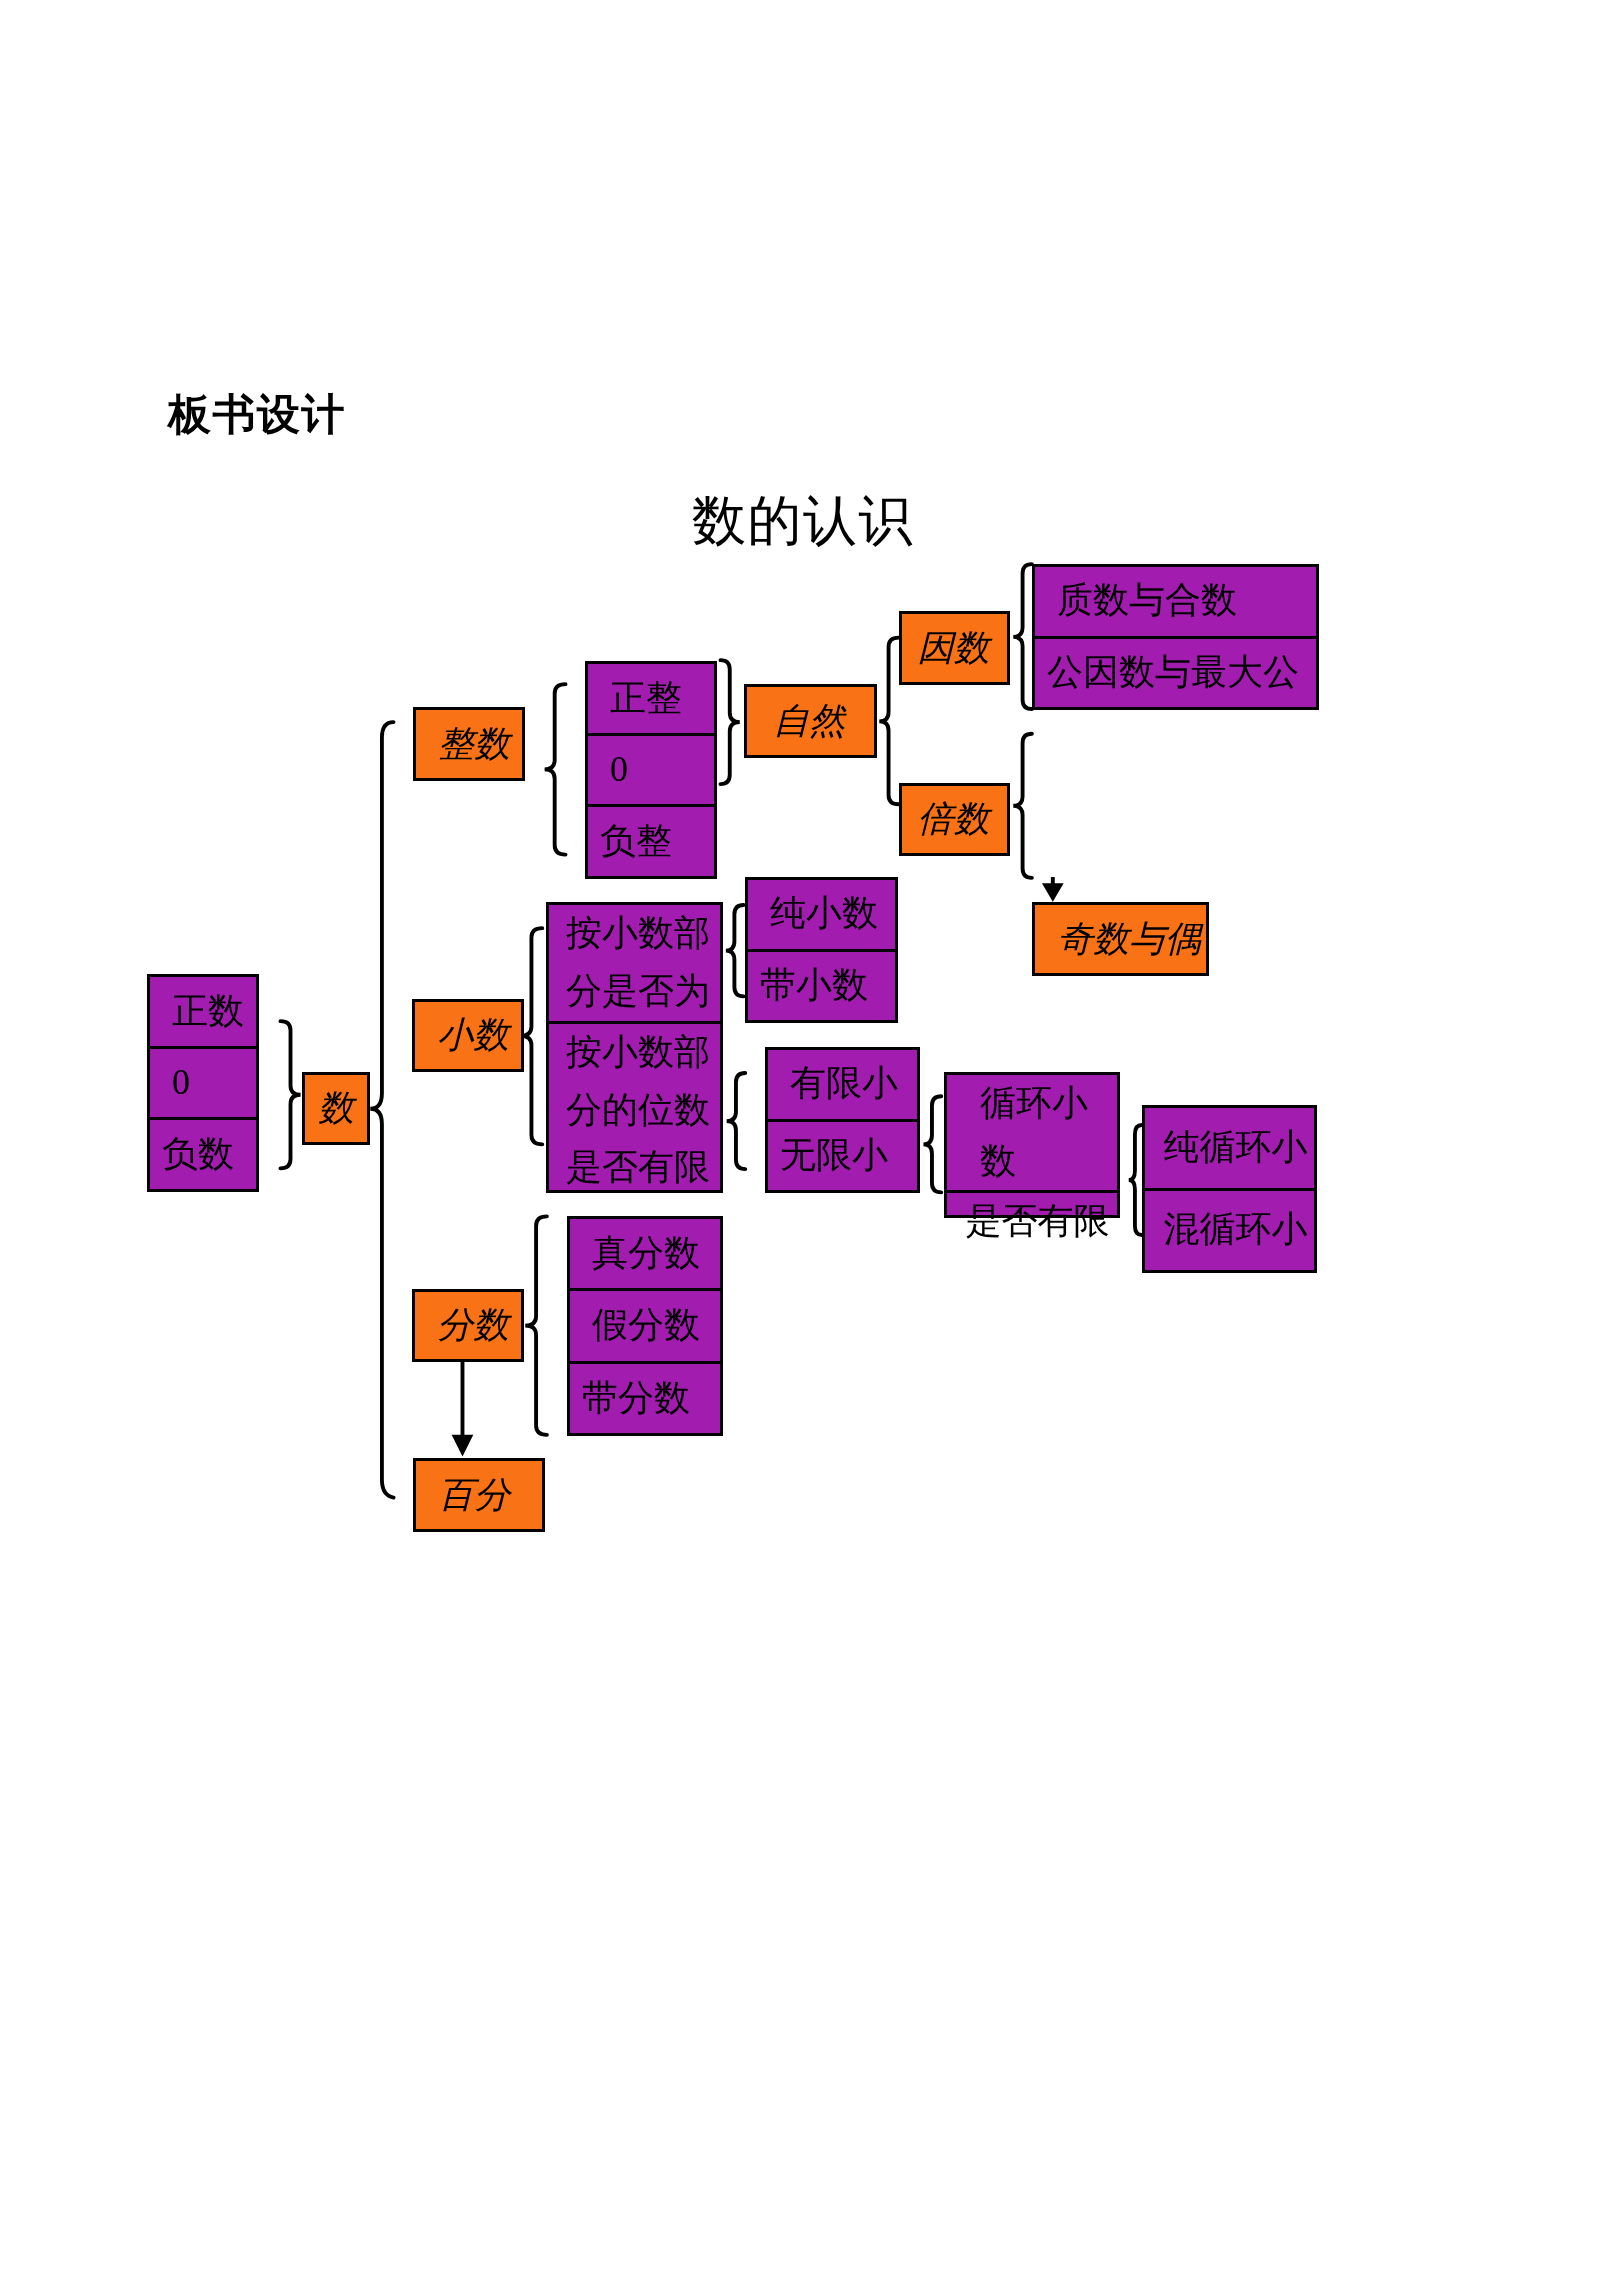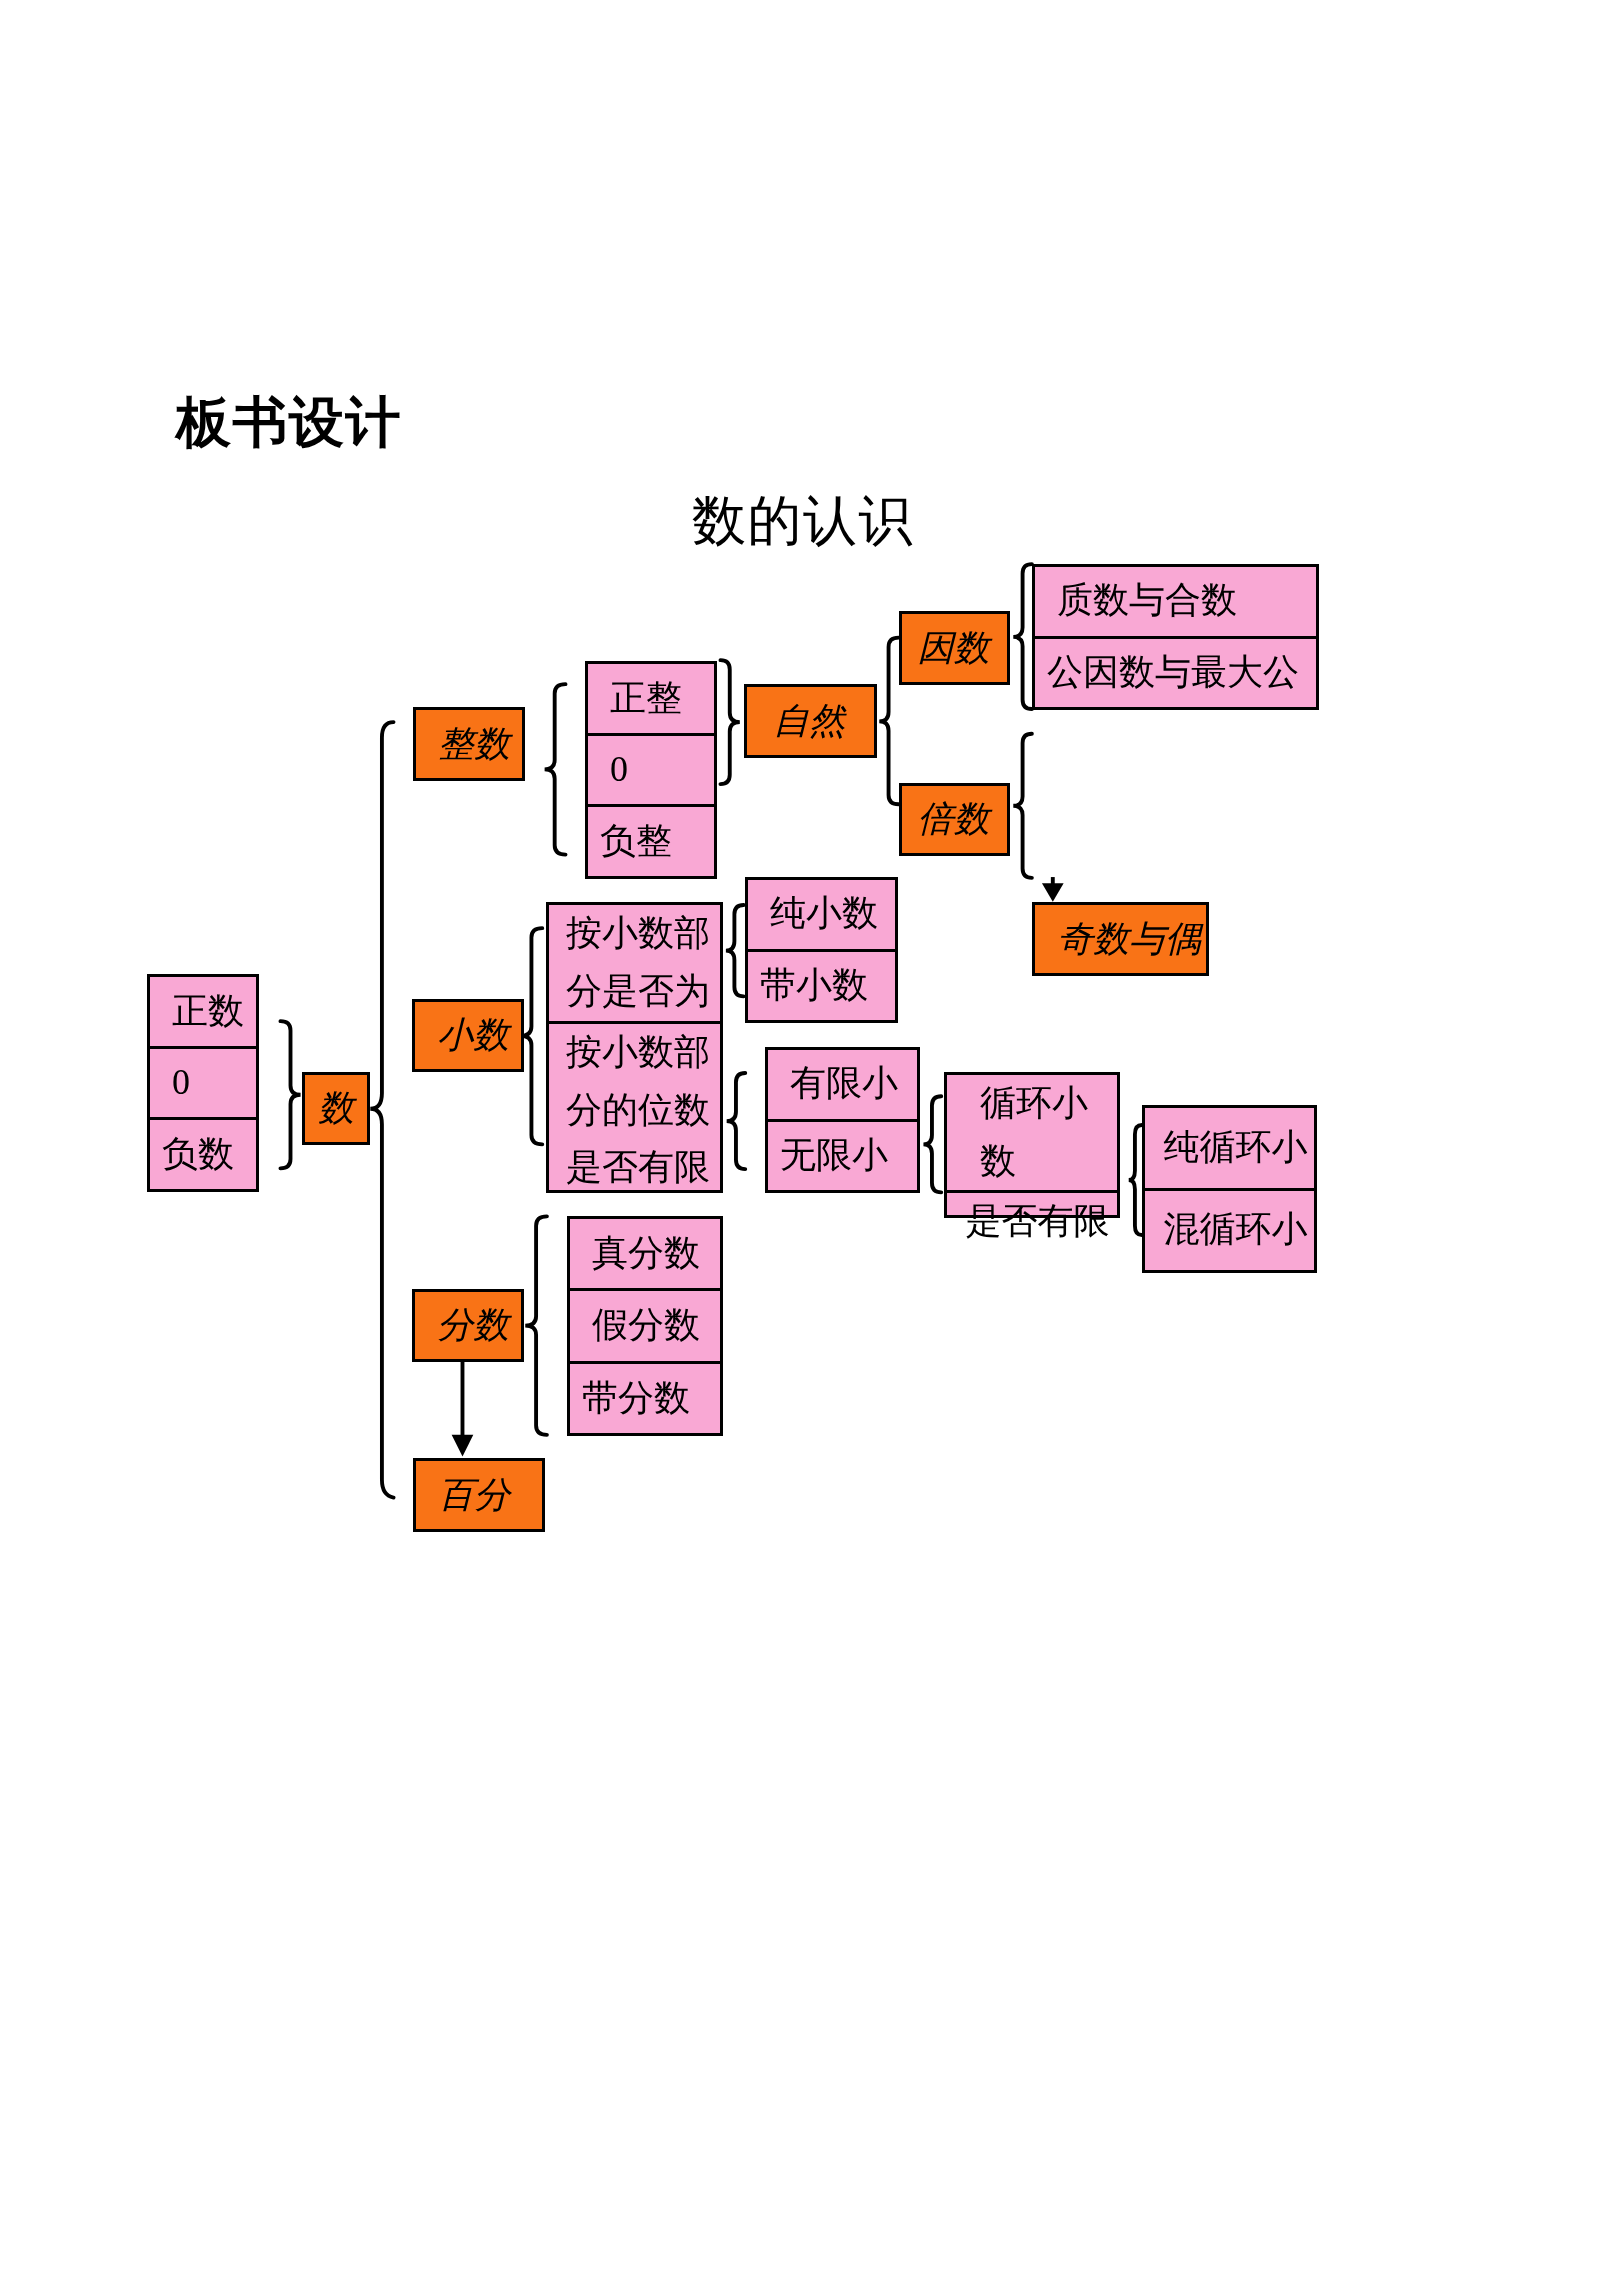--- a/index.html
+++ b/index.html
@@ -5,22 +5,22 @@
   html,body{margin:0;padding:0;background:#ffffff;}
   .page{
     position:relative;
     width:1616px;height:2284px;
     background:#ffffff;
     font-family:"Liberation Serif","DejaVu Serif",serif;
     color:#000;
     overflow:hidden;
   }
   .doc-title{
-    position:absolute;left:176px;top:386px;
-    font-size:55px;font-weight:bold;letter-spacing:1.5px;
+    position:absolute;left:168px;top:386px;
+    font-size:43px;font-weight:bold;letter-spacing:1.5px;
     white-space:nowrap;
   }
   .diagram-title{
     position:absolute;left:692px;top:485px;
     font-size:54px;letter-spacing:1.5px;white-space:nowrap;
   }
   .box{
     position:absolute;
     border:3.1px solid #000;
     background:#f97316;
@@ -29,21 +29,21 @@
     padding-left:22px;
     font-size:36px;
     white-space:pre-line;
     line-height:1.25;
     font-style:italic;
   }
   .box.center{justify-content:center;padding-left:0;}
   .stack{
     position:absolute;
     border:3.1px solid #000;
-    background:#f9a8d4;
+    background:#a21caf;
     box-sizing:border-box;
     display:flex;flex-direction:column;
   }
   .stack .cell{
     flex:1;
     border-bottom:3.1px solid #000;
     display:flex;align-items:center;
     padding-left:22px;
     font-size:36px;
     box-sizing:border-box;

